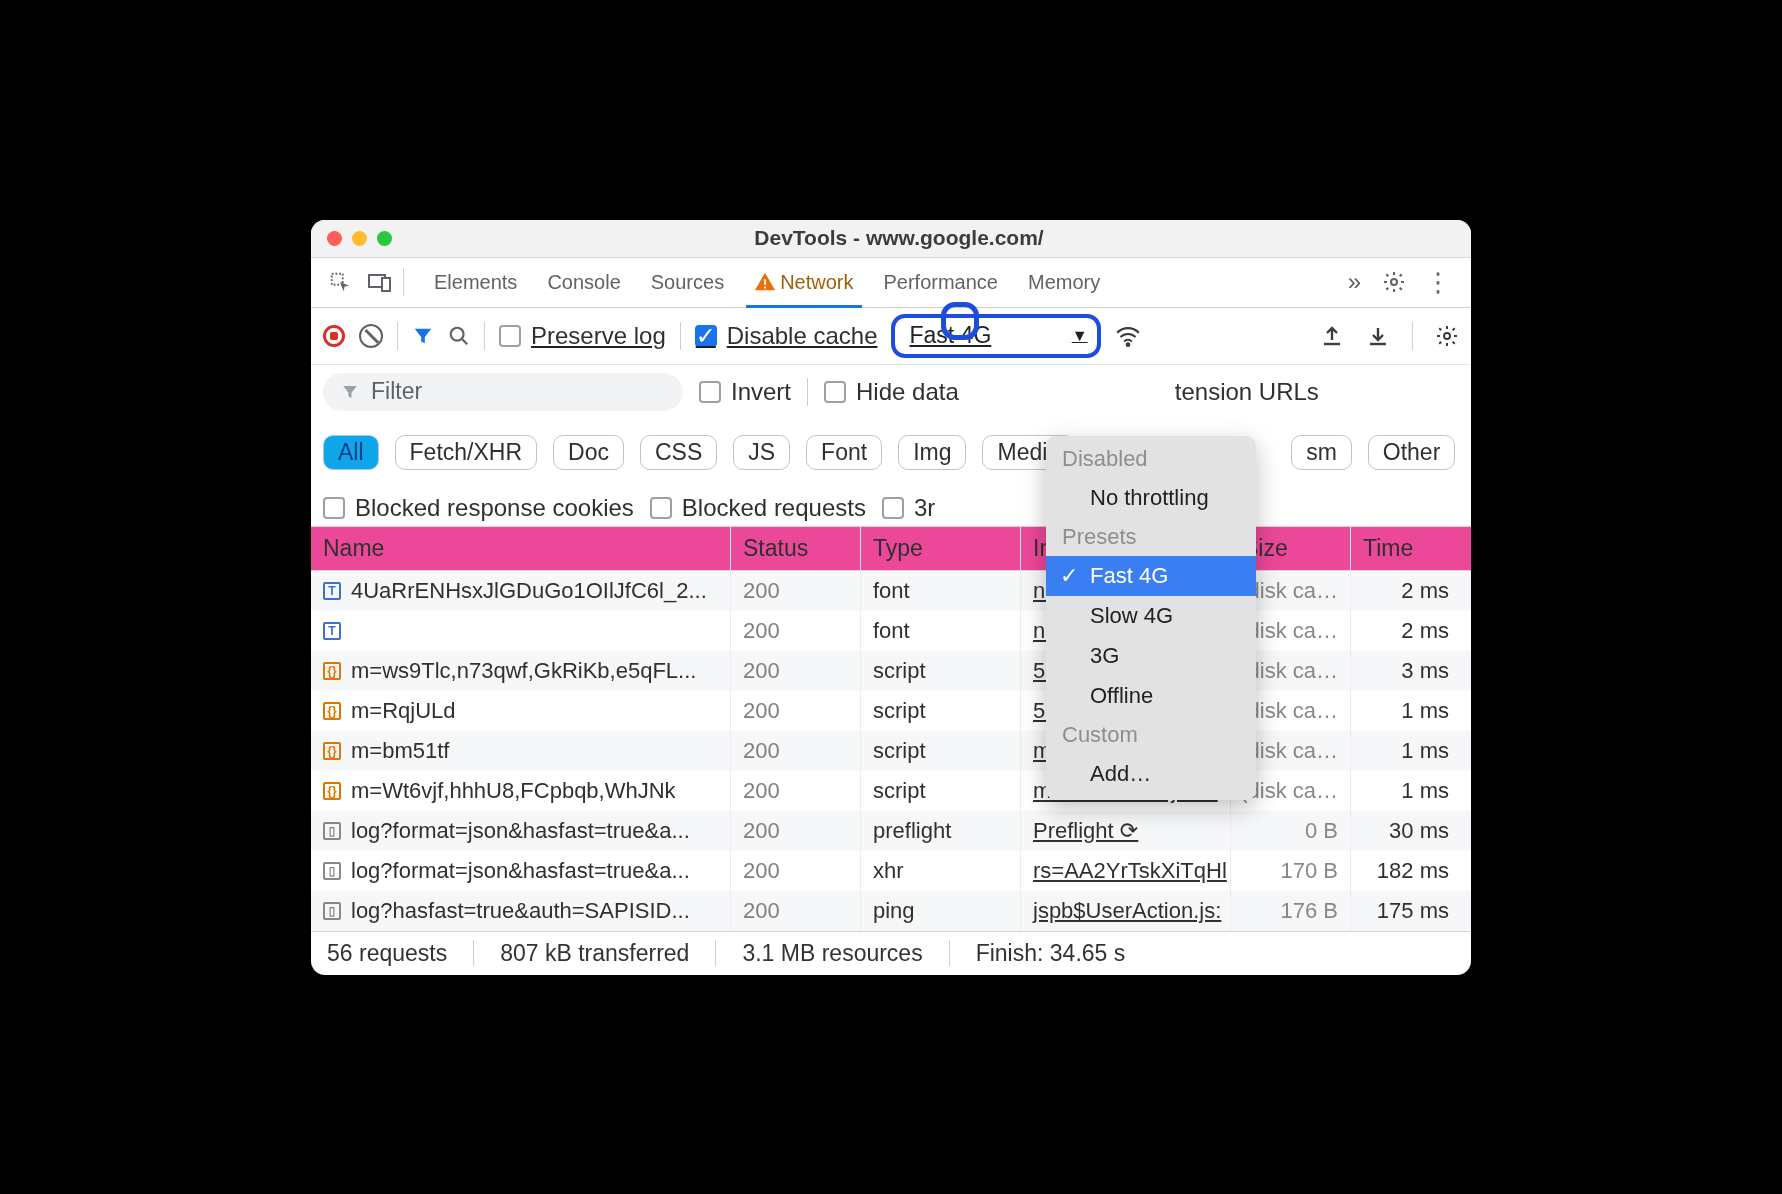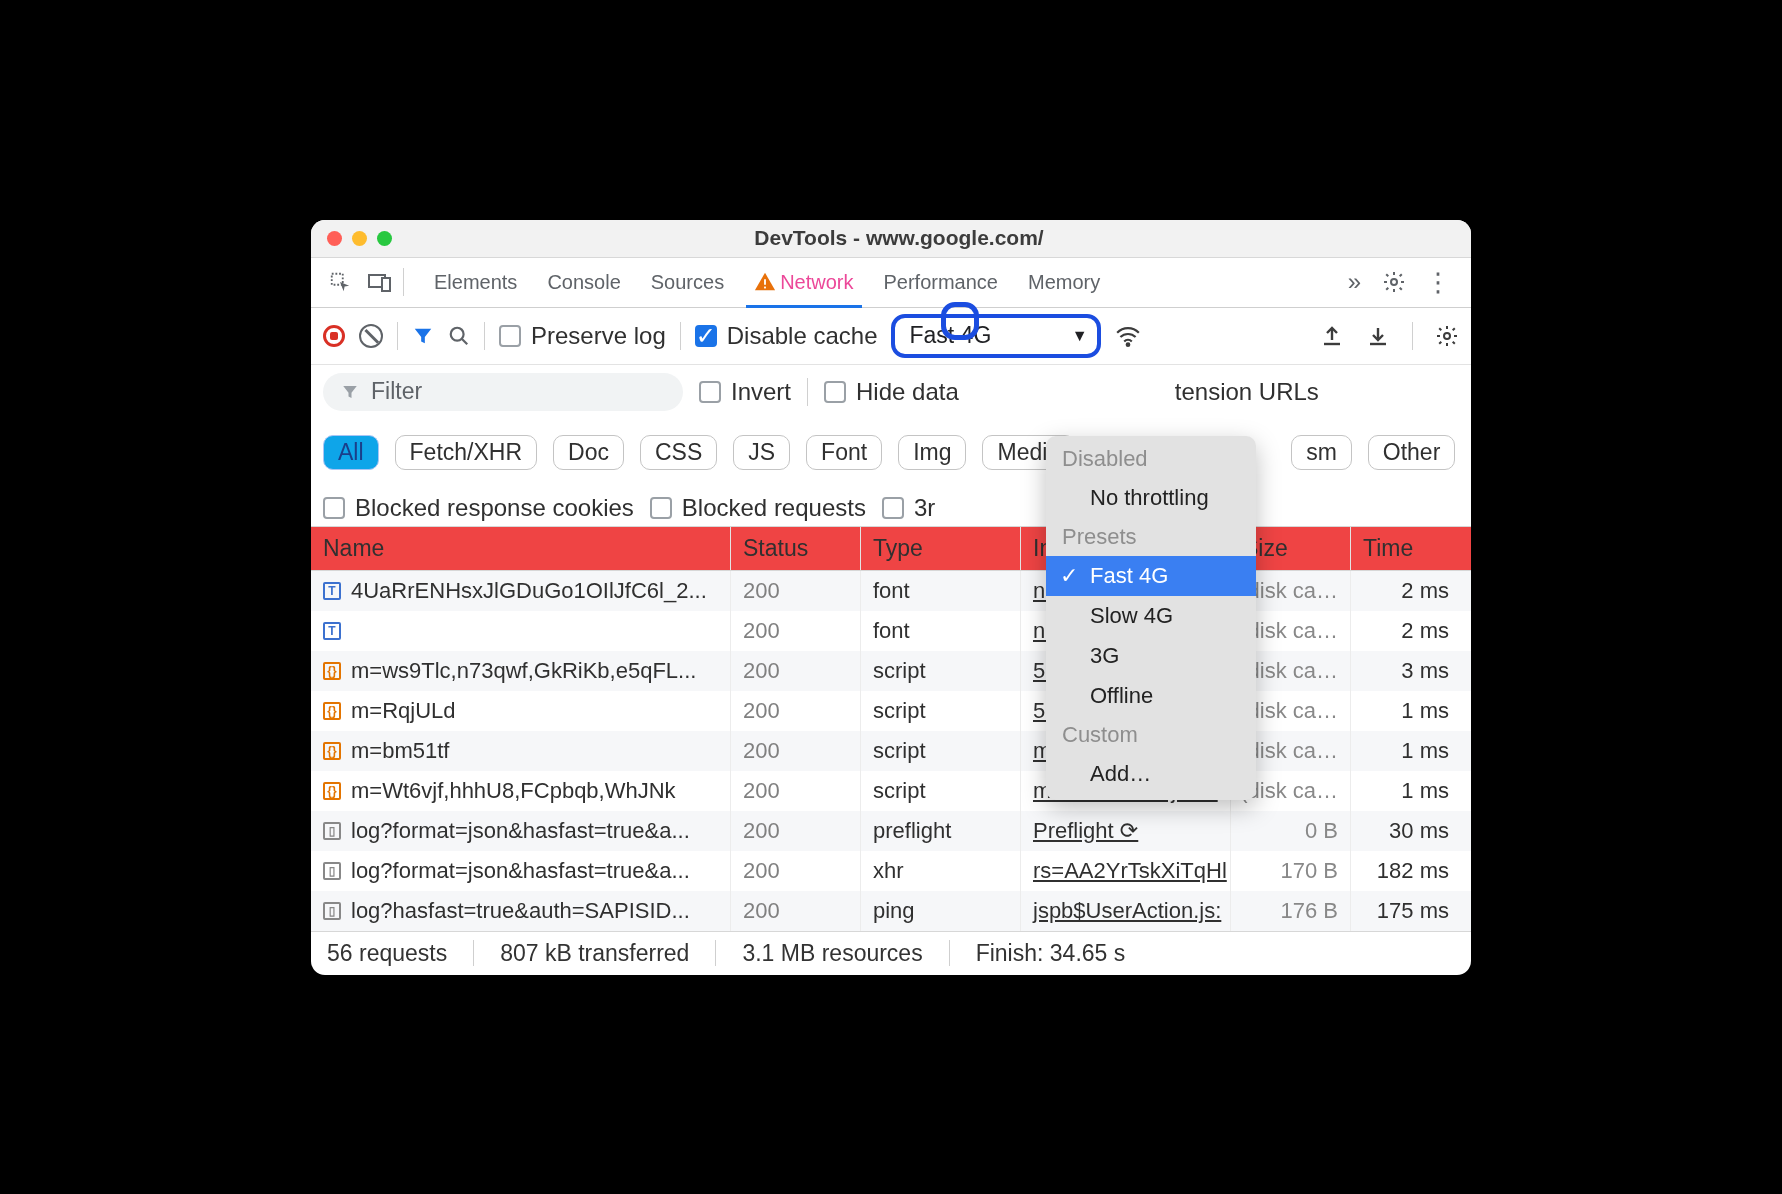--- a/index.html
+++ b/index.html
@@ -37,31 +37,32 @@
   .tabstrip {
     height: 50px;
     border-bottom: 1px solid #cfcfcf;
     display: flex; align-items: center;
     padding: 0 12px;
     gap: 6px;
   }
   .tabstrip .icon-btn { width: 34px; height: 34px; display:flex;align-items:center;justify-content:center; color:#5f6368; cursor:pointer;}
   .tabs { display: flex; gap: 30px; margin-left: 24px; flex: 1;}
   .tab  { font-size: 20px; color: #5f6368; height: 50px; display:flex; align-items:center; cursor:pointer; position:relative;}
-  .tab.active { color: #ec4899; }
+  .tab.active { color: #a16207; }
   .tab.active::after { content:""; position:absolute; left:-8px; right:-8px; bottom:-1px; height:3px; background:#1a73e8;}
   .overflow { font-size:24px; color:#5f6368; margin: 0 10px 0 0;}
   .gear { color:#5f6368;}
   .kebab{ color:#5f6368; font-size:26px; padding:0 8px;}
   
   .toolbar {
     display:flex; align-items:center;
     padding: 6px 12px;
     gap: 14px;
     border-bottom: 1px solid #e3e3e3;
+    text-decoration: underline;
   }
   .rec { width:22px;height:22px;border-radius:50%;border:3px solid #d93025; position:relative;}
   .rec::after{content:"";position:absolute;inset:4px;border-radius:2px;background:#d93025;}
   .ban { width:24px;height:24px;border-radius:50%;border:2.5px solid #5f6368;position:relative;}
   .ban::after{content:"";position:absolute;left:2px;top:9px;width:18px;height:2.5px;background:#5f6368;transform:rotate(45deg);}
   .funnel{ color:#1a73e8;}
   .sep { width:1px; height:28px; background:#d0d0d0;}
   .chk { width:22px;height:22px;border:2px solid #9aa0a6;border-radius:4px;display:inline-flex;align-items:center;justify-content:center;}
   .chk.checked{background:#1a73e8;border-color:#1a73e8;color:#fff;}
   .lbl { font-size:24px; color:#303030;}
@@ -88,21 +89,21 @@
   .pill{
     border:1.5px solid #c4c4c4; border-radius:10px;
     padding: 3px 14px; font-size:23px; color:#303030; cursor:pointer;
     background:#fff;
   }
   .pill.active{background:#0ea5e9;border-color:#a9c5f5;color:#1a3e8a;}
   .checkline{display:flex;align-items:center;gap:10px;}
   
   .table{ border-top:1px solid #d7d7d7;}
   .thead,.trow{display:grid;grid-template-columns: 420px 130px 160px 210px 120px 110px;align-items:center;}
-  .thead{height:44px;background:#ef4444;border-bottom:1px solid #d7d7d7;}
+  .thead{height:44px;background:#ec4899;border-bottom:1px solid #d7d7d7;}
   .th{padding:0 12px;color:#303030;font-size:23px;border-right:1px solid #e3e3e3;height:100%;display:flex;align-items:center;}
   .th:last-child{border-right:none;}
   .tbody{max-height:360px;overflow:hidden;}
   .trow{height:40px;font-size:22px;}
   .trow:nth-child(odd){background:#f6f7f9;}
   .td{padding:0 12px;white-space:nowrap;overflow:hidden;text-overflow:ellipsis;color:#303030;border-right:1px solid #ececec;height:100%;display:flex;align-items:center;}
   .td.num{justify-content:flex-end;}
   .td:last-child{border-right:none;}
   .td .ini{text-decoration:underline;}
   .td .grey{color:#888;}

